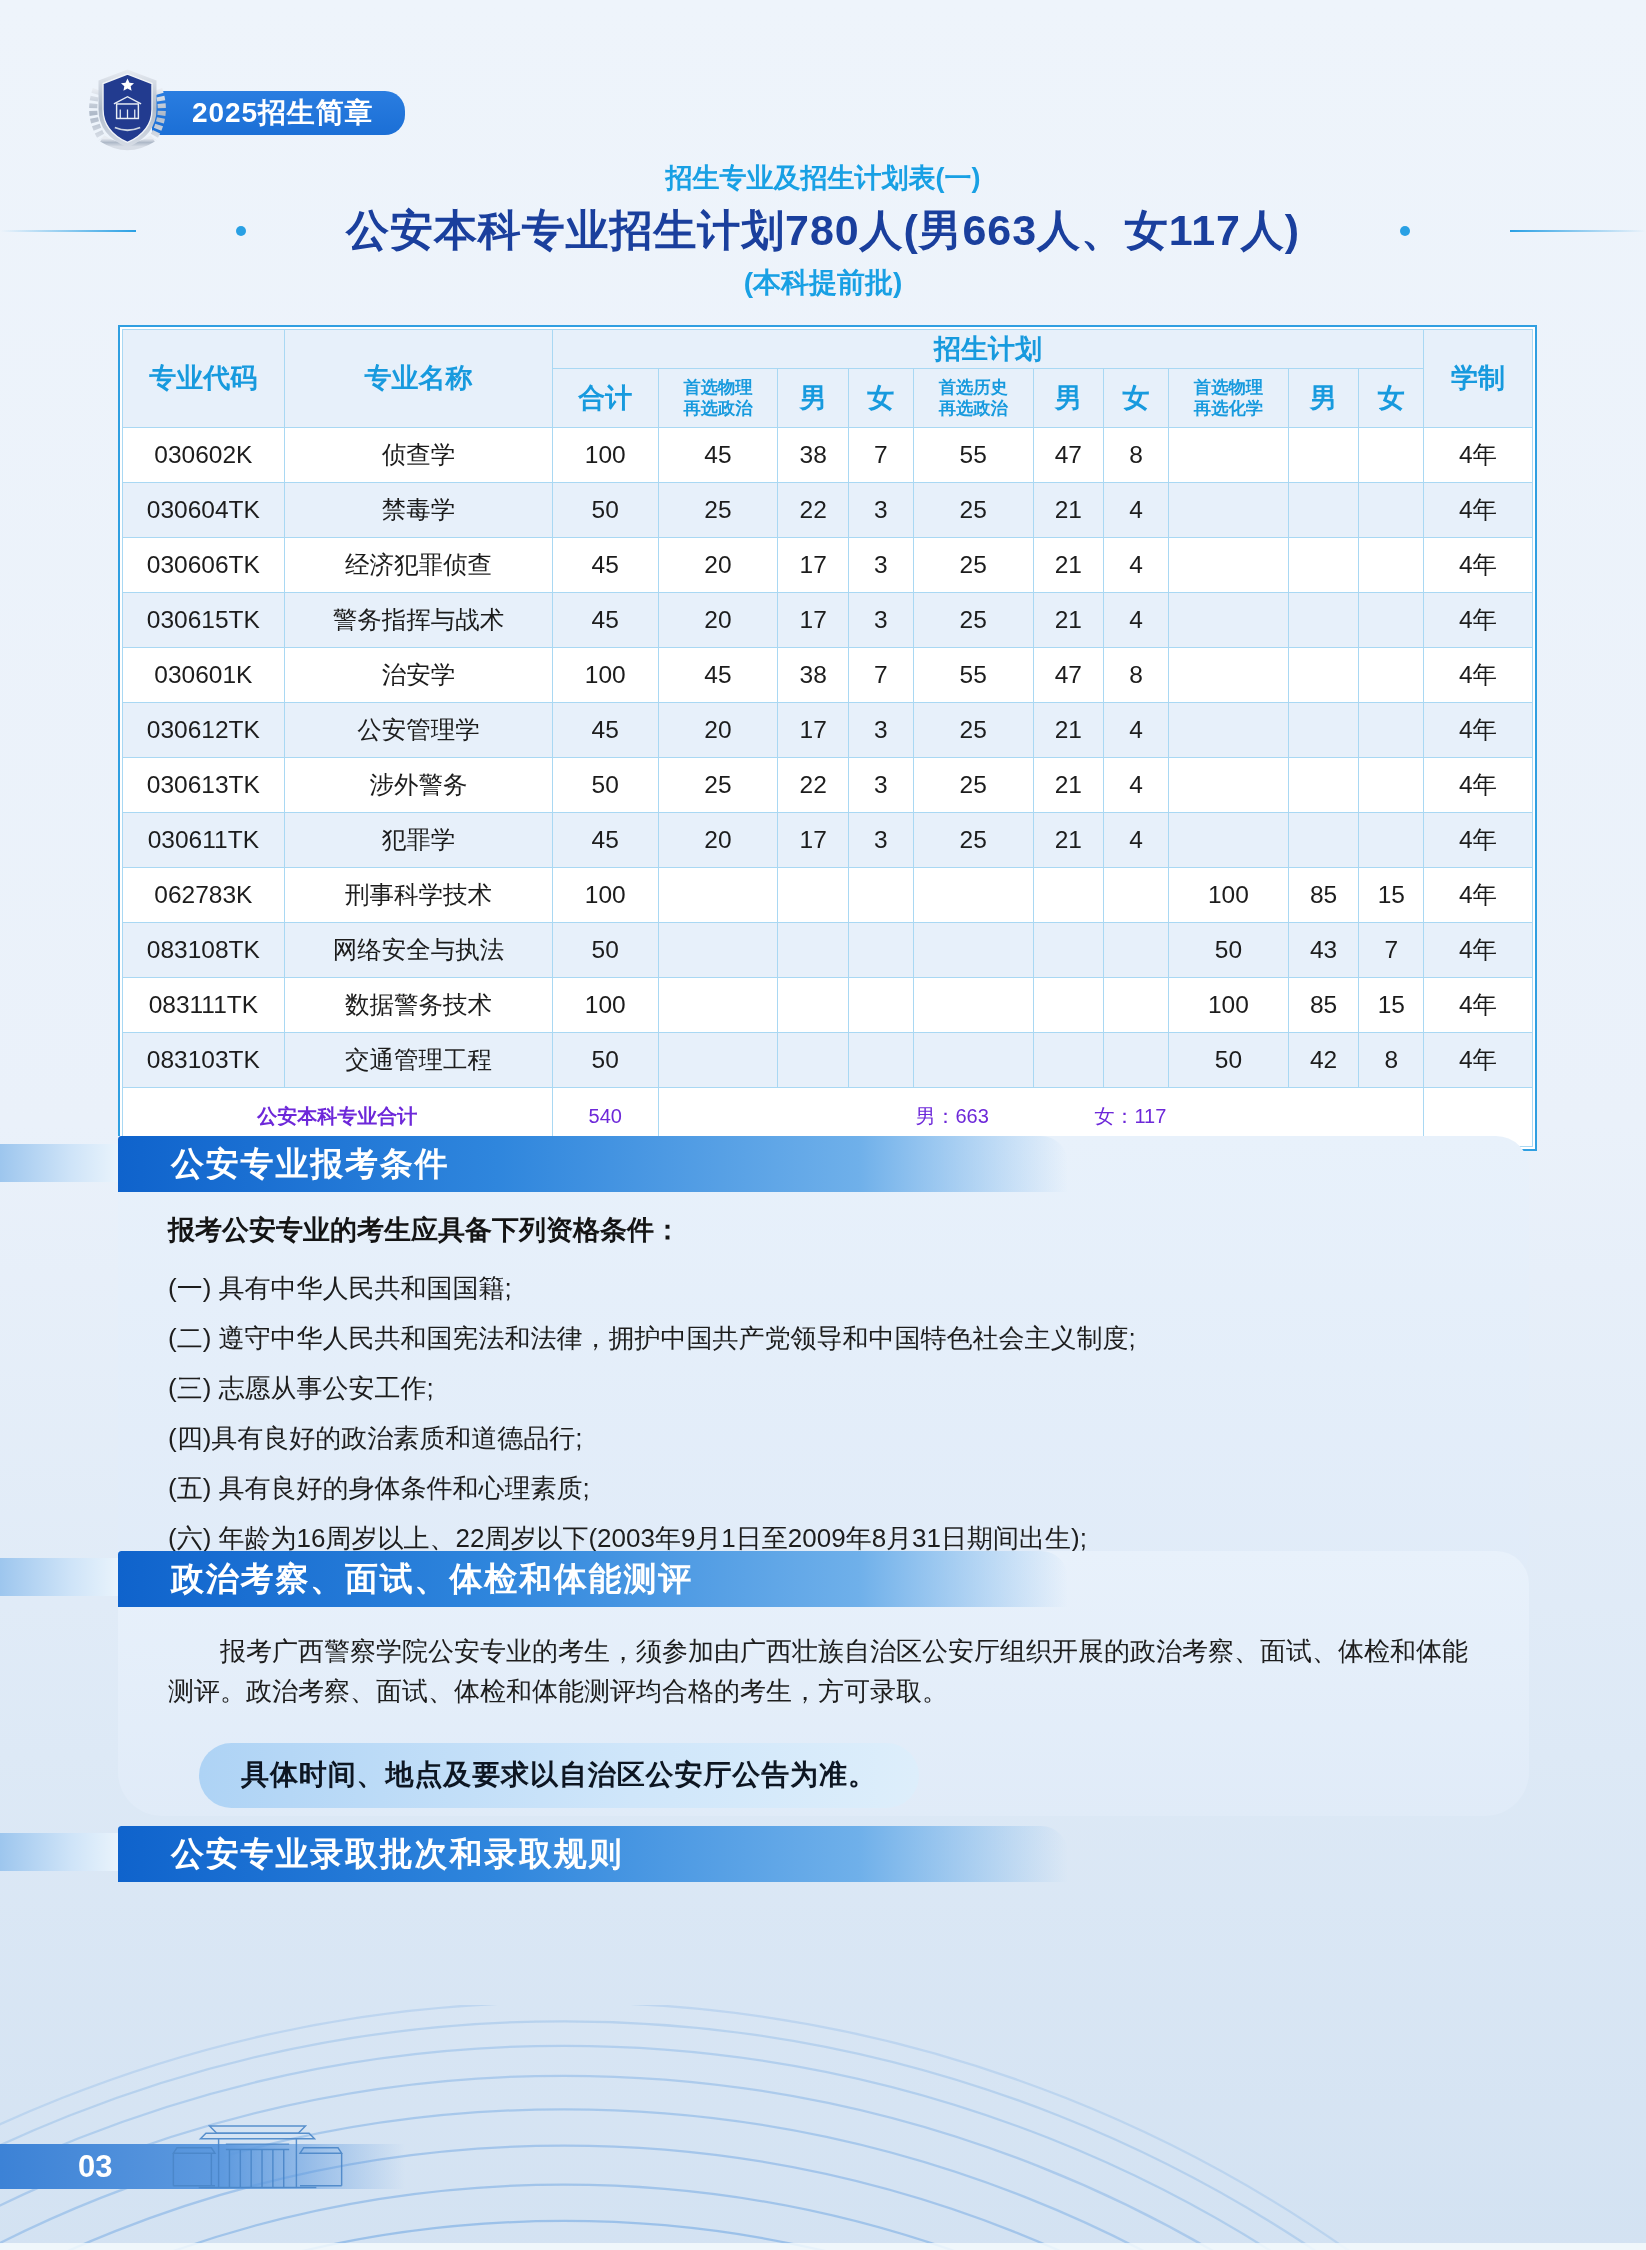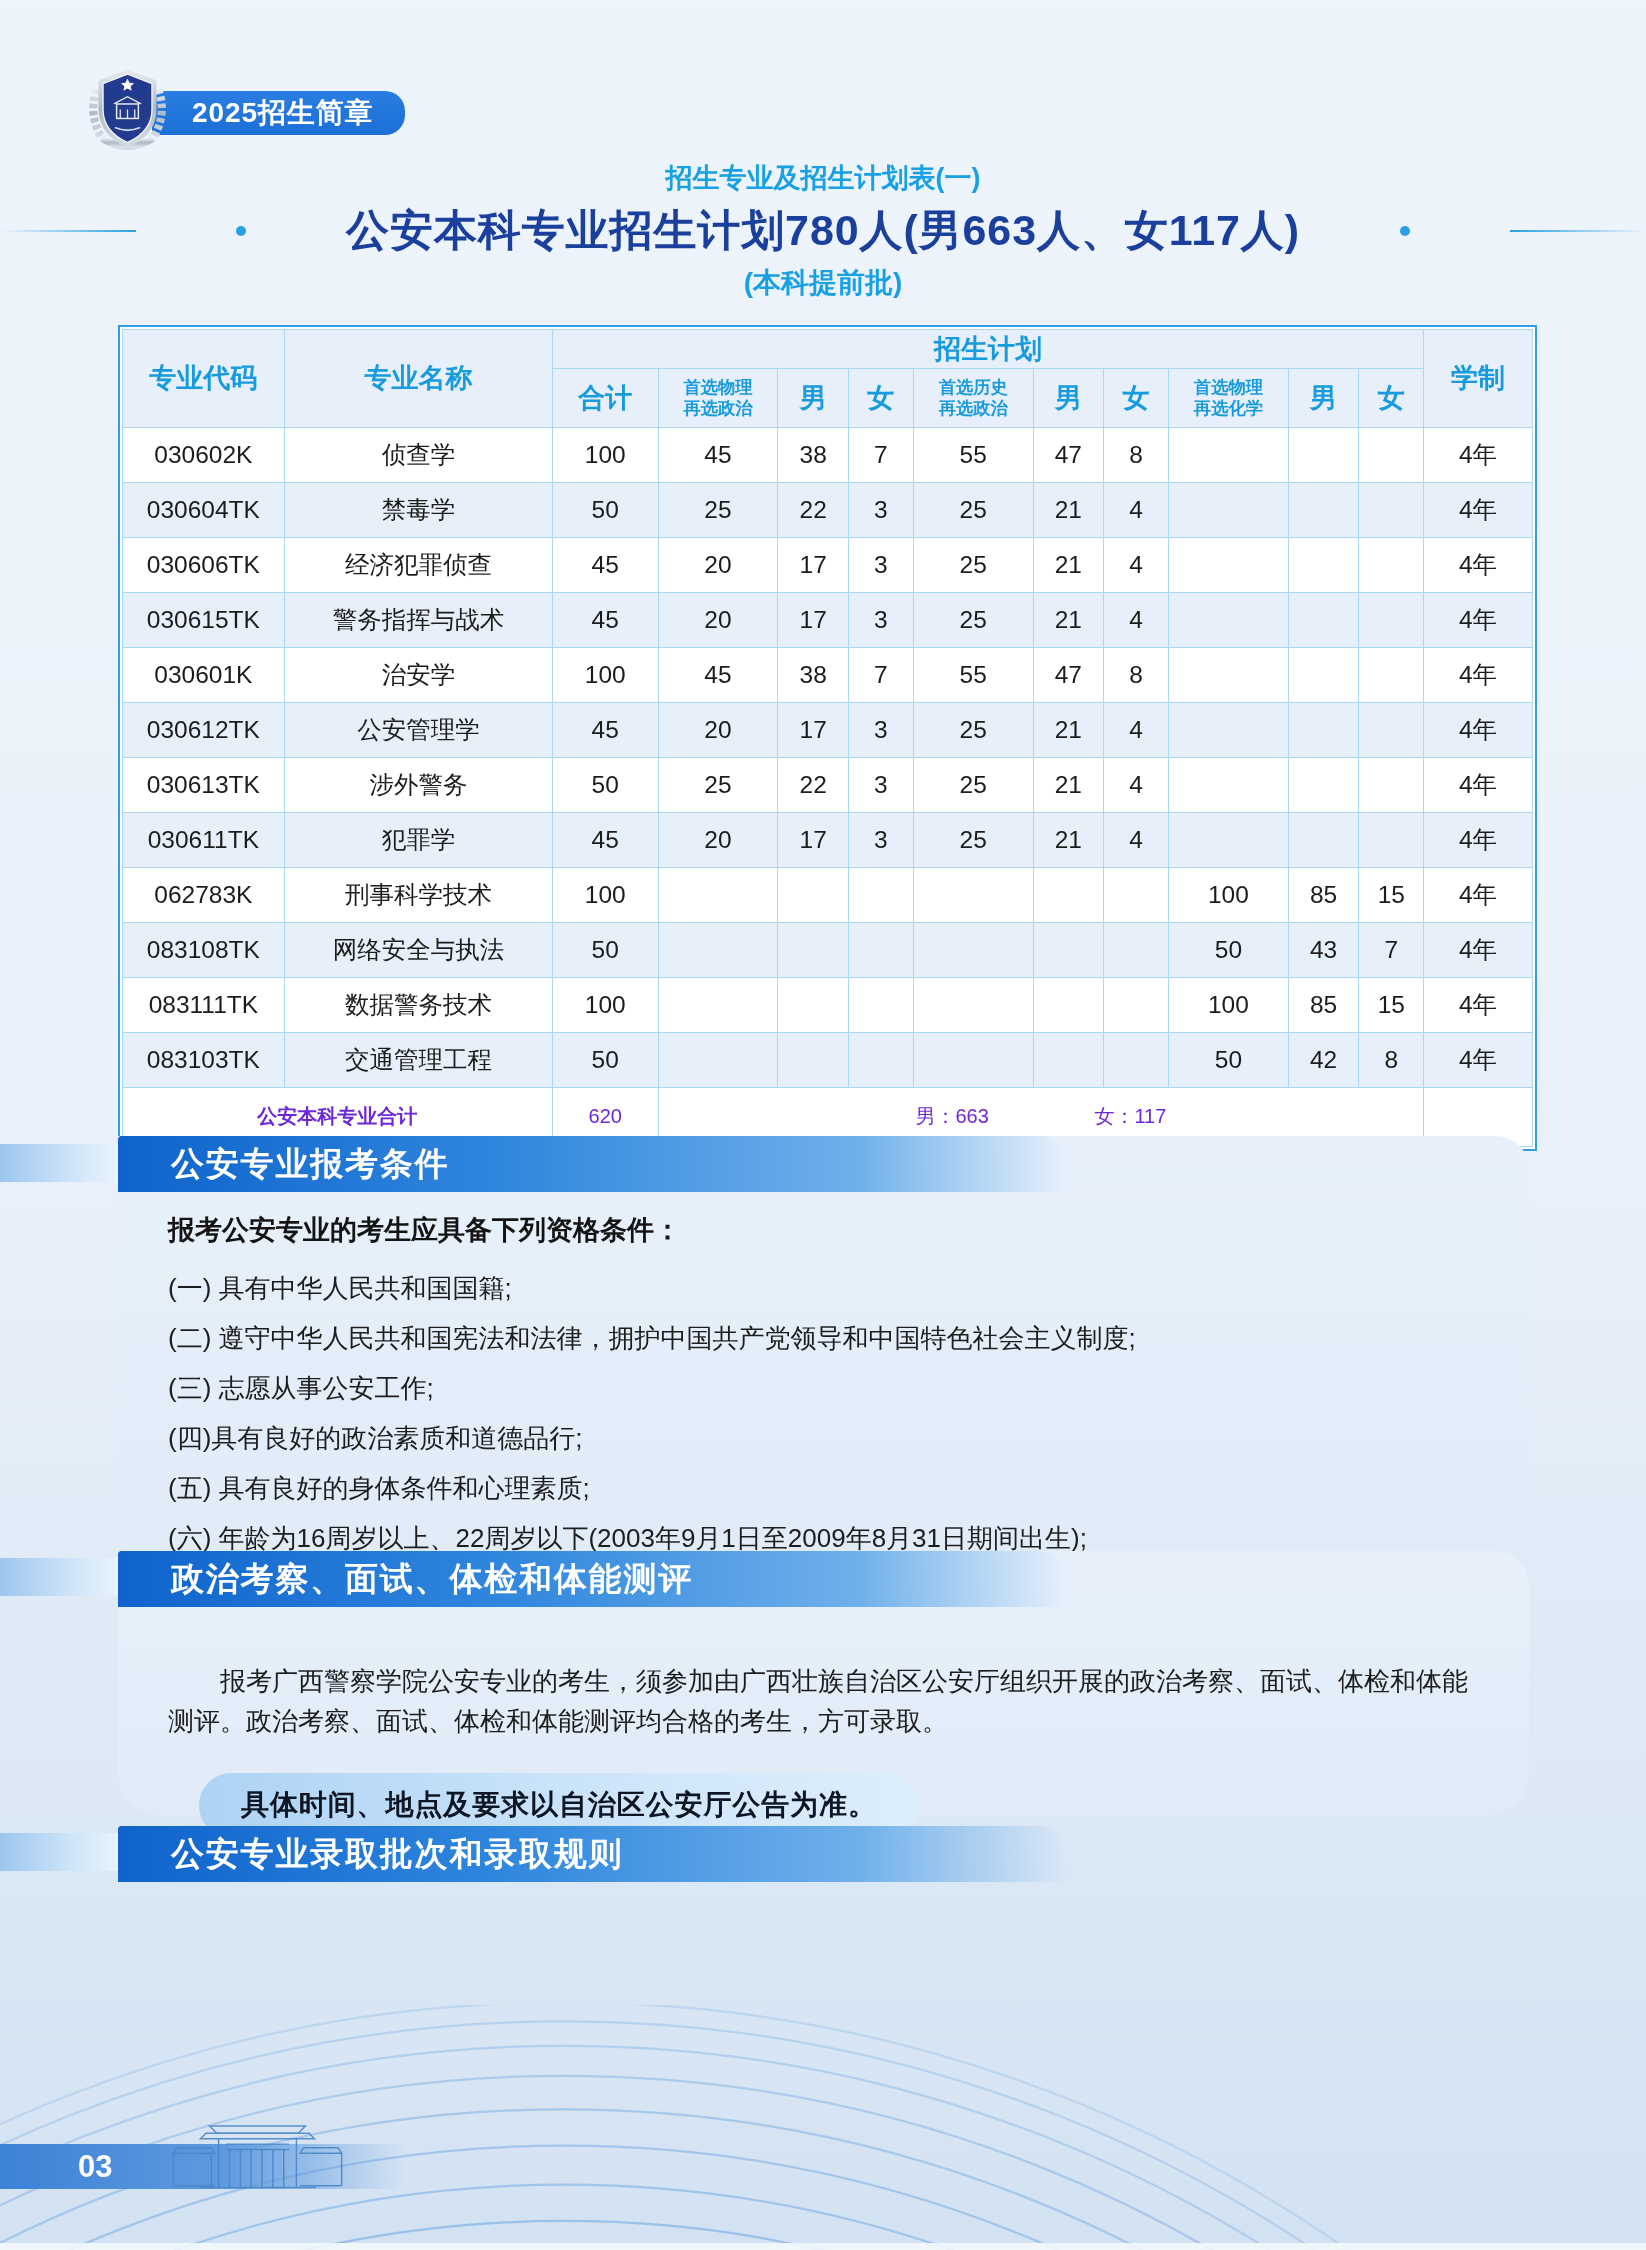--- a/index.html
+++ b/index.html
@@ -333,21 +333,21 @@
             <td></td>
             <td>50</td>
             <td>42</td>
             <td>8</td>
             <td>4年</td>
           </tr>
         </tbody>
       <tbody>
         <tr class="t-foot">
           <td colspan="2">公安本科专业合计</td>
-          <td class="sum-num">620</td>
+          <td class="sum-num">540</td>
           <td colspan="9" class="mf">
             <span>男：663</span>
             <span>女：117</span>
           </td>
           <td></td>
         </tr>
       </tbody>
     </table>
   </div>
 
@@ -362,21 +362,21 @@
       <div class="sec-item">(六) 年龄为16周岁以上、22周岁以下(2003年9月1日至2009年8月31日期间出生);</div>
       <div class="sec-item">(七) 高级中等教育学校毕业，符合广西高考报名条件，并在广西参加高考。</div>
     </div>
   </div>
   <div class="left-strip strip-1"></div>
   <div class="sec-banner banner-1">
     <h2>公安专业报考条件</h2>
   </div>
 
   <div class="sec-panel panel-2">
-    <div class="sec-body" style="padding-top:110px;">
+    <div class="sec-body" style="padding-top:80px;">
       <p class="sec-par">报考广西警察学院公安专业的考生，须参加由广西壮族自治区公安厅组织开展的政治考察、面试、体检和体能测评。政治考察、面试、体检和体能测评均合格的考生，方可录取。</p>
       <div class="pill">具体时间、地点及要求以自治区公安厅公告为准。</div>
     </div>
   </div>
   <div class="left-strip strip-2"></div>
   <div class="sec-banner banner-2">
     <h2>政治考察、面试、体检和体能测评</h2>
   </div>
 
   <div class="left-strip strip-3"></div>

